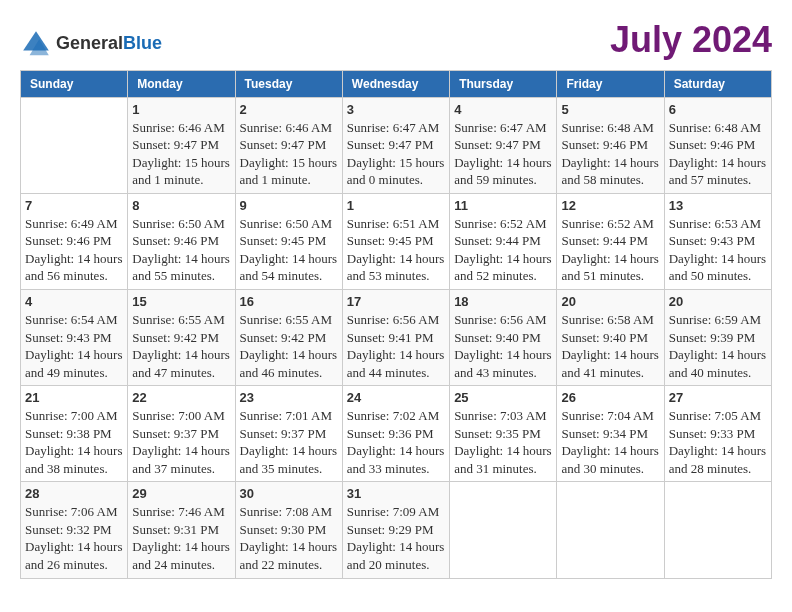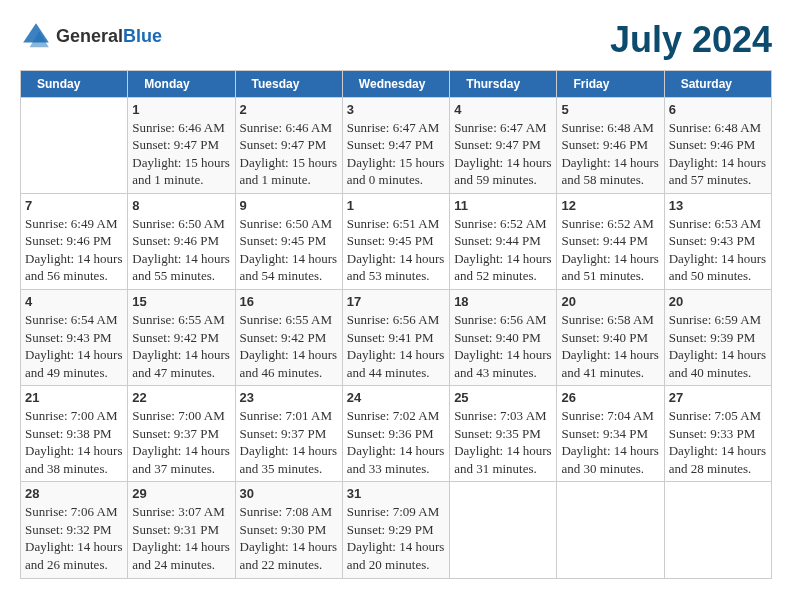--- a/index.html
+++ b/index.html
@@ -6,21 +6,21 @@
     body {
       font-family: Arial, sans-serif;
       background: #fff;
       width: 792px;
       min-height: 612px;
       padding: 20px;
     }
     .header {
       display: flex;
       justify-content: space-between;
-      align-items: flex-start;
+      align-items: flex-end;
       margin-bottom: 10px;
     }
     .logo {
       display: flex;
       align-items: center;
       gap: 4px;
     }
     .logo-text-general {
       font-size: 18px;
       font-weight: bold;
@@ -34,38 +34,38 @@
     .logo-icon {
       width: 32px;
       height: 32px;
     }
     .title-block {
       text-align: right;
     }
     .month-title {
       font-size: 36px;
       font-weight: bold;
-      color: #0c4a6e;
+      color: #701a75;
       line-height: 1.1;
     }
     .location-title {
       font-size: 16px;
       color: #555;
     }
     table {
       width: 100%;
       border-collapse: collapse;
       table-layout: fixed;
     }
     thead tr th {
       background-color: #2b6cb0;
       color: #fff;
       font-size: 12px;
       font-weight: bold;
-      padding: 6px 16px;
+      padding: 6px 9px;
       text-align: left;
       border: 1px solid #ccc;
     }
     tbody tr td {
       vertical-align: top;
       border: 1px solid #ccc;
       padding: 4px;
       font-size: 10px;
       color: #333;
       height: 80px;
@@ -323,21 +323,21 @@
       <tr>
         <td>
           <span class="day-number">28</span>
           <div class="cell-info">Sunrise: 7:06 AM
 Sunset: 9:32 PM
 Daylight: 14 hours
 and 26 minutes.</div>
         </td>
         <td>
           <span class="day-number">29</span>
-          <div class="cell-info">Sunrise: 3:07 AM
+          <div class="cell-info">Sunrise: 7:46 AM
 Sunset: 9:31 PM
 Daylight: 14 hours
 and 24 minutes.</div>
         </td>
         <td>
           <span class="day-number">30</span>
           <div class="cell-info">Sunrise: 7:08 AM
 Sunset: 9:30 PM
 Daylight: 14 hours
 and 22 minutes.</div>

